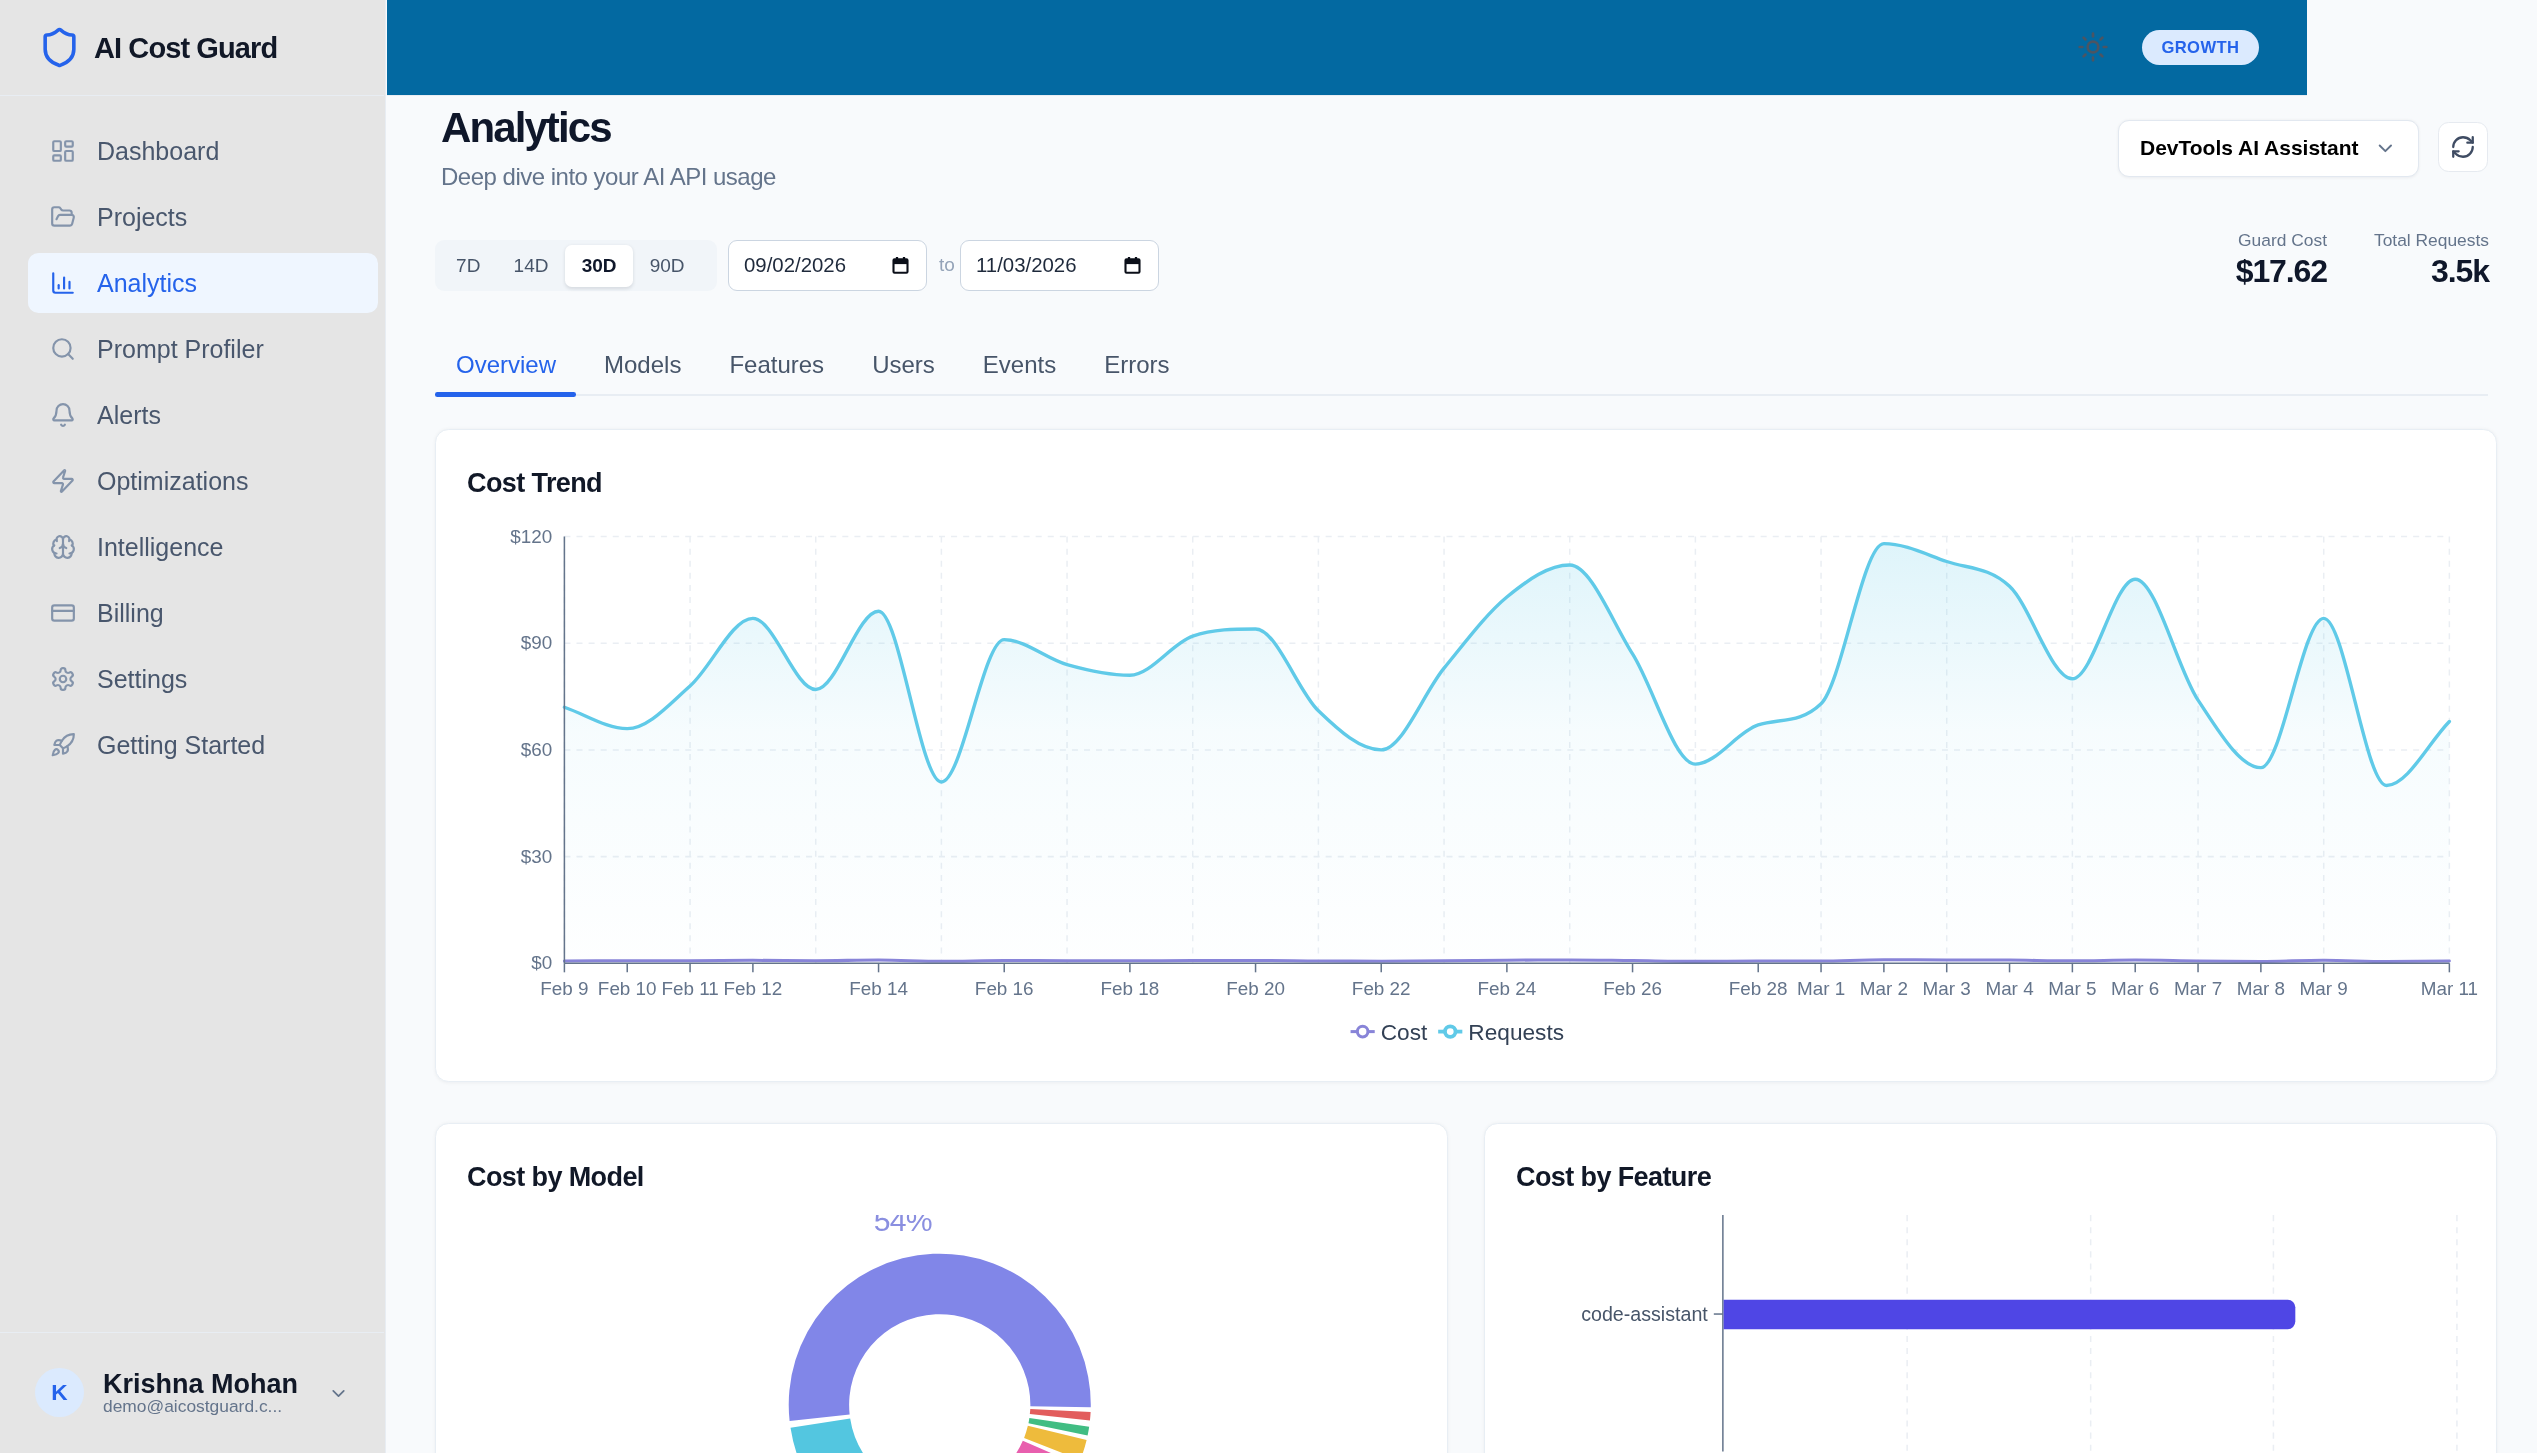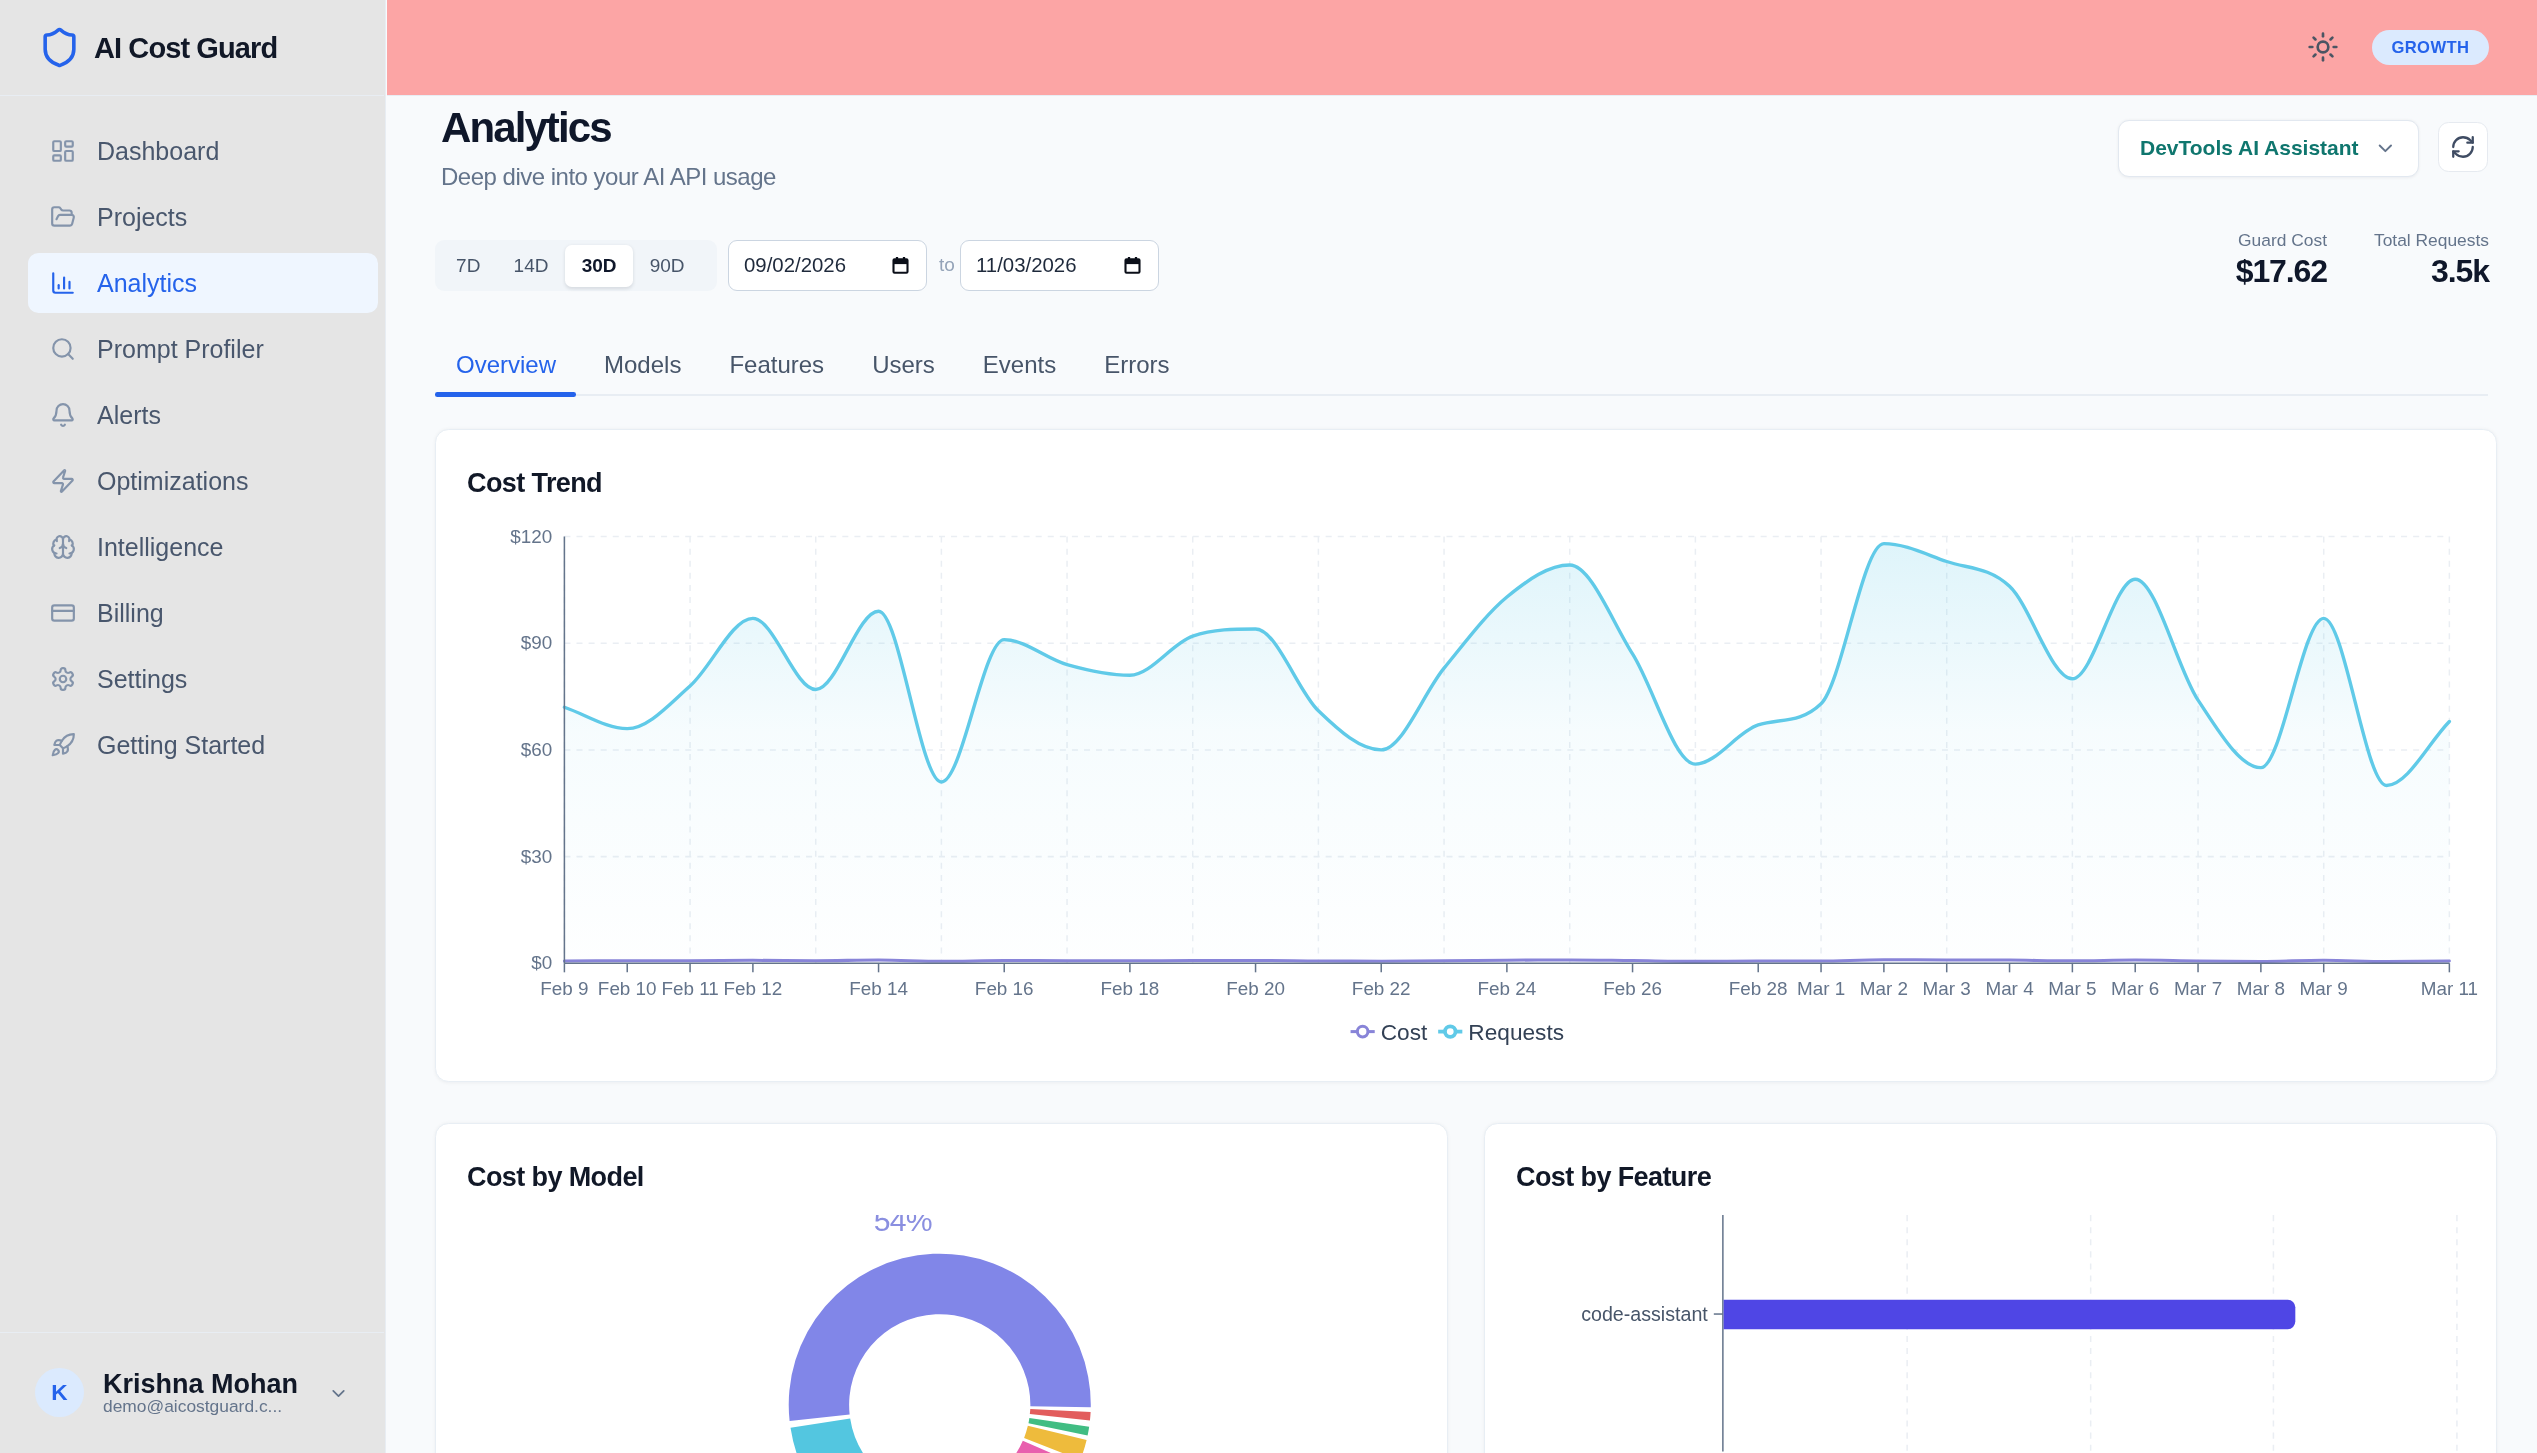--- a/index.html
+++ b/index.html
@@ -13,36 +13,36 @@
 .nitem { position:relative; height:60px; margin-bottom:6px; border-radius:10.6px; display:flex; align-items:center; color:#49576d; font-size:25px; font-weight:500; }
 .nitem svg { margin-left:22px; margin-right:21px; flex:none; }
 .nitem.act { background:#eff6ff; color:#2563eb; }
 #user { position:absolute; left:0; top:1332px; width:384px; height:121px; border-top:1.5px solid #e8edf3; }
 #user .av { position:absolute; left:35px; top:1367px; width:49px; height:49px; border-radius:50%; background:#dbeafe; color:#2563eb; font-size:22.7px; font-weight:700; display:flex; align-items:center; justify-content:center; }
 #user .nm { position:absolute; left:103px; top:1368px; font-size:27px; font-weight:600; color:#111827; }
 #user .em { position:absolute; left:103px; top:1396px; font-size:17.4px; color:#64748b; width:208px; white-space:nowrap; overflow:hidden; text-overflow:ellipsis; }
 #user svg { position:absolute; left:328px; top:1388px; }
 #user > div, #user > svg { top:auto; }
 
-#topbar { position:absolute; left:387px; top:0; width:2150px; height:96px; background:#fca5a5; border-bottom:1.5px solid #e8edf3; }
+#topbar { position:absolute; left:387px; top:0; width:1920px; height:96px; background:#0369a1; border-bottom:1.5px solid #e8edf3; }
 #topbar .sun { position:absolute; right:198px; top:31px; }
 #topbar .badge { position:absolute; right:48px; top:30px; height:35px; padding:0 19.6px; background:#dbeafe; color:#2563eb; border-radius:18px; font-size:16.6px; font-weight:600; letter-spacing:0.4px; display:flex; align-items:center; }
 
 #main { position:absolute; left:387px; top:97px; width:2150px; height:1356px; background:#f8fafc; }
 h1.pagetitle { position:absolute; left:54px; top:6.8px; font-size:42px; font-weight:700; color:#0f172a; letter-spacing:-1.9px; }
 .subtitle { position:absolute; left:54px; top:66px; font-size:24px; color:#64748b; letter-spacing:-0.5px; }
 
 #rangegrp { position:absolute; left:48px; top:143px; width:282px; height:51px; background:#f1f5f9; border-radius:9px; display:flex; align-items:flex-start; padding:4.5px; }
 #rangegrp .rb { padding:0 16.6px; height:42px; display:flex; align-items:center; justify-content:center; font-size:19px; color:#475569; border-radius:6.8px; }
 #rangegrp .rb.on { background:#fff; color:#0f172a; font-weight:700; box-shadow:0 1.5px 3.8px rgba(15,23,42,.12); }
 .dinput { position:absolute; top:143px; height:51px; width:199px; background:#fff; border:1.5px solid #cbd5e1; border-radius:9px; display:flex; align-items:center; padding:0 15px; font-size:20.4px; color:#1e293b; }
 .dinput .cal { margin-left:auto; }
 #to { position:absolute; left:552px; top:157px; font-size:19px; color:#94a3b8; }
 
-#selbox { position:absolute; left:1731px; top:22.7px; width:301px; height:57px; background:#fff; border:1.5px solid #e2e8f0; border-radius:11px; box-shadow:0 0.8px 3px rgba(15,23,42,.06); display:flex; align-items:center; padding:0 21px; font-size:21px; font-weight:600; color:#0f766e; white-space:nowrap; }
+#selbox { position:absolute; left:1731px; top:22.7px; width:301px; height:57px; background:#fff; border:1.5px solid #e2e8f0; border-radius:11px; box-shadow:0 0.8px 3px rgba(15,23,42,.06); display:flex; align-items:center; padding:0 21px; font-size:21px; font-weight:600; color:#000000; white-space:nowrap; }
 #selbox svg { margin-left:auto; }
 #refbtn { position:absolute; left:2051px; top:25px; width:50px; height:50px; background:#fff; border:1.5px solid #e6eaf0; border-radius:10.6px; display:flex; align-items:center; justify-content:center; }
 
 .stat { position:absolute; top:133px; text-align:right; }
 .stat .lb { font-size:17.4px; color:#64748b; }
 .stat .vl { font-size:32px; font-weight:700; color:#0f172a; margin-top:2px; letter-spacing:-1.1px; }
 #stat1 { right:210px; }
 #stat2 { right:48px; }
 
 #tabs { position:absolute; left:48px; top:239px; display:flex; }

